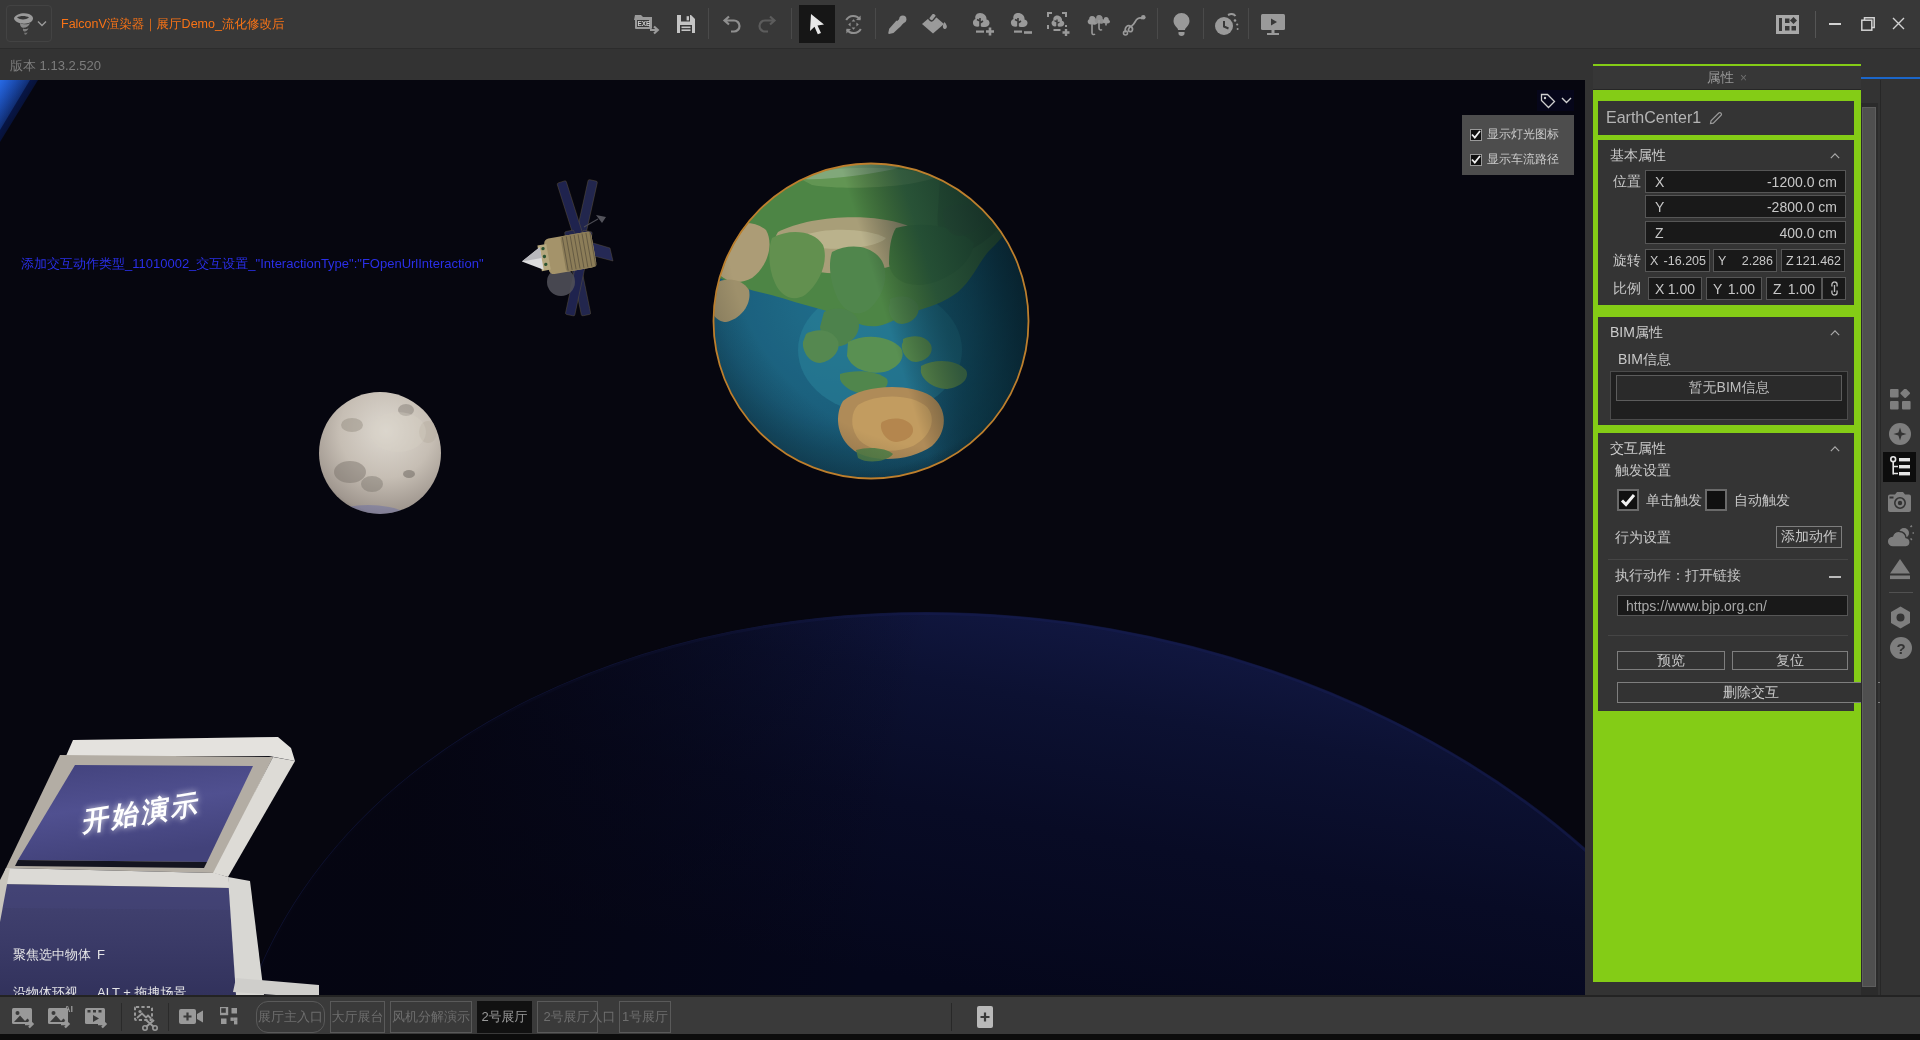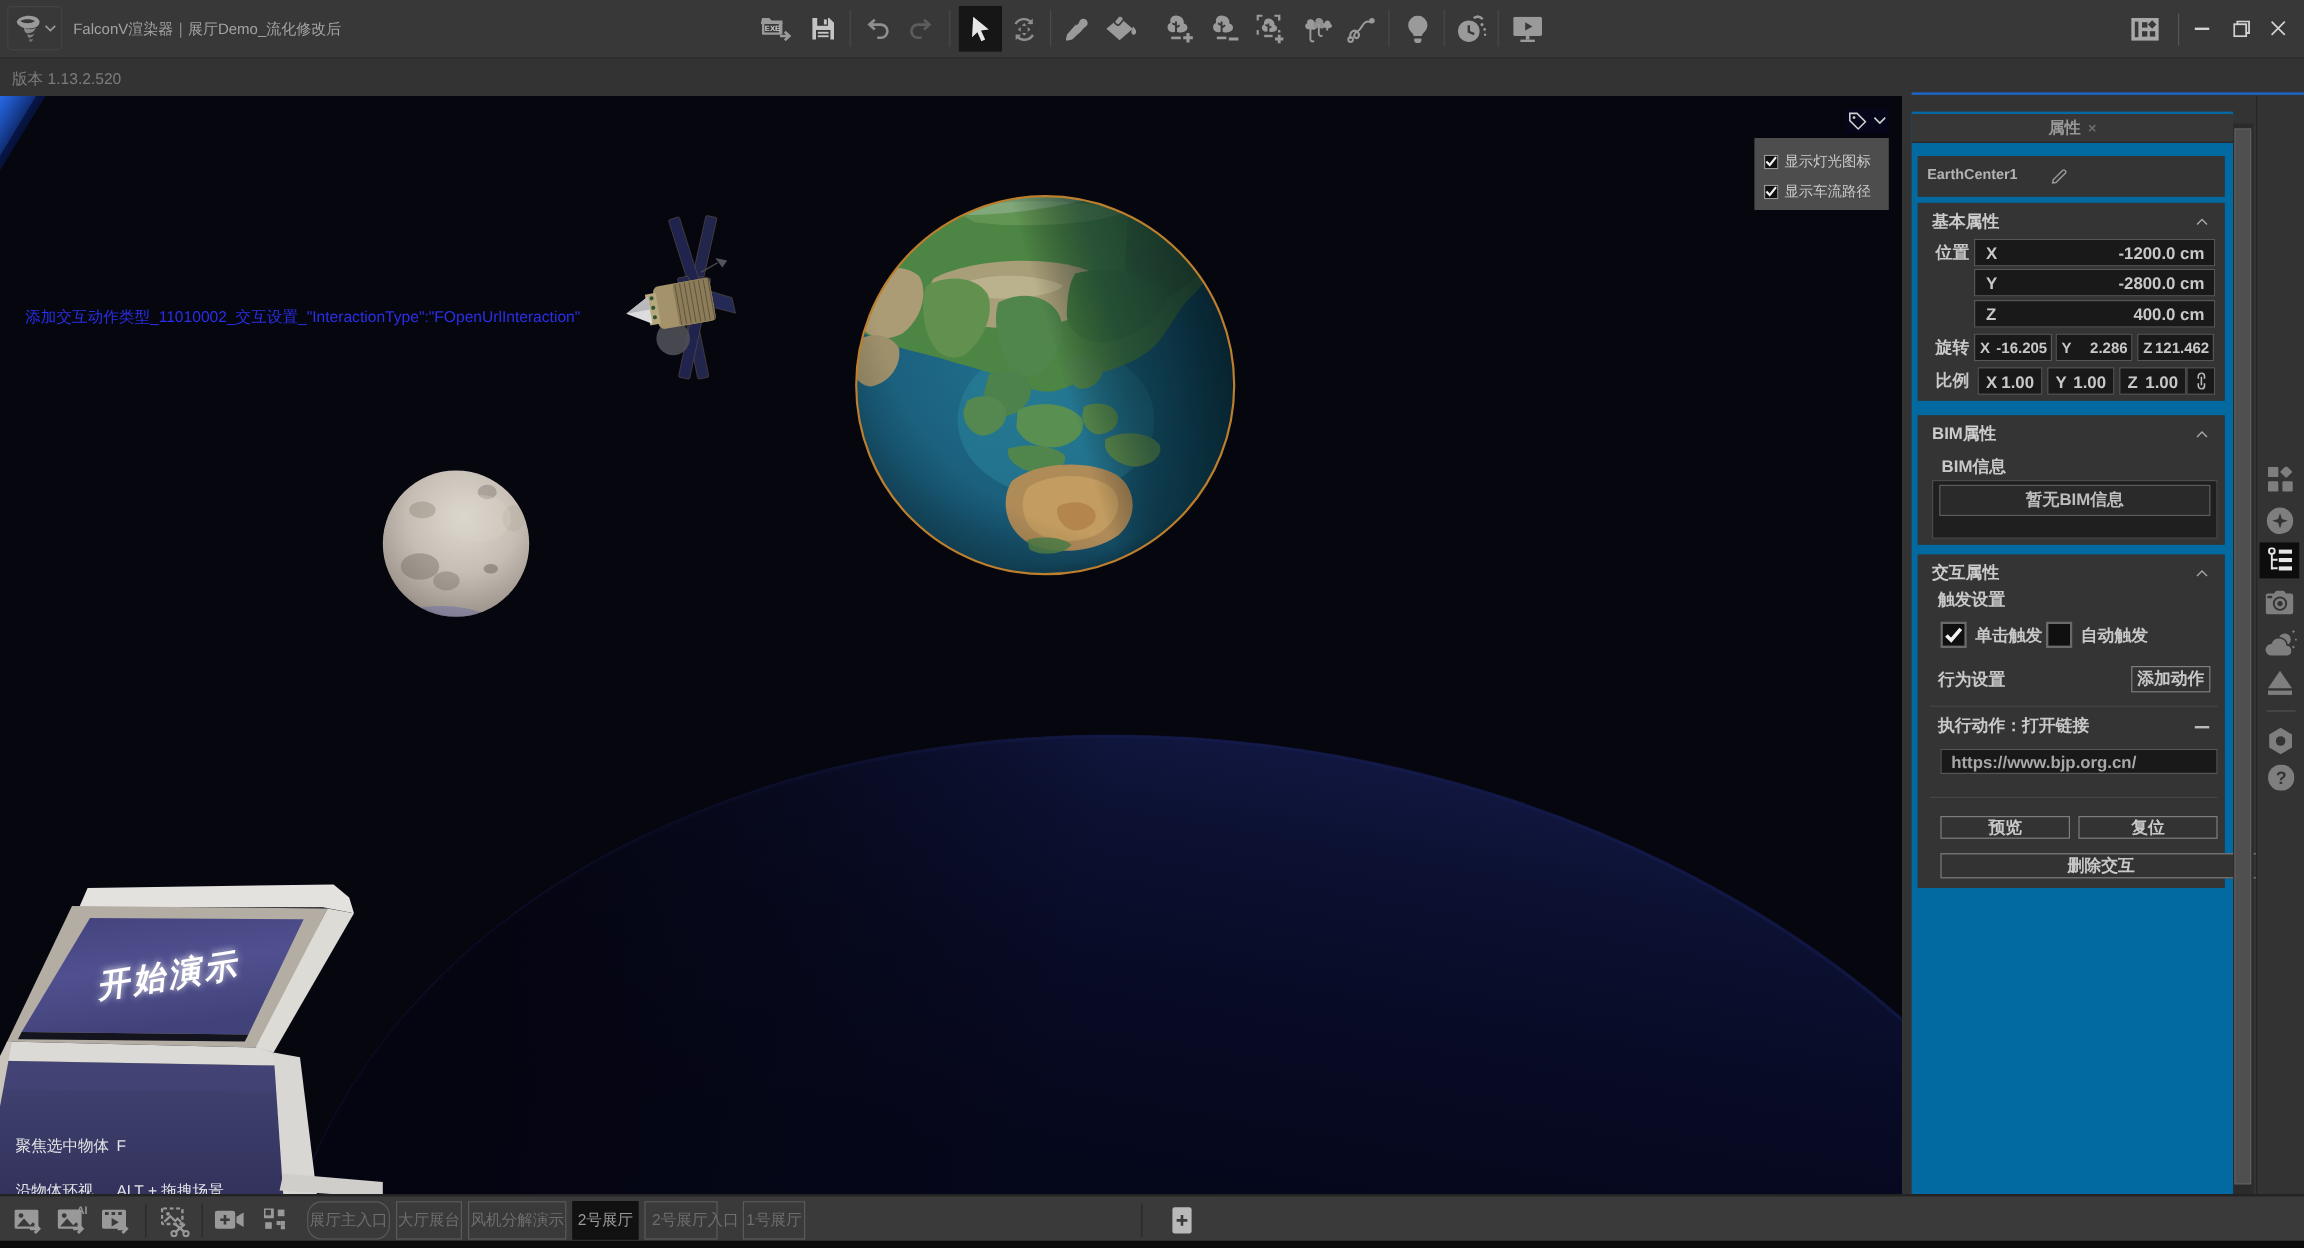--- a/index.html
+++ b/index.html
@@ -1,37 +1,37 @@
 <!DOCTYPE html>
 <html><head>
 <meta charset="utf-8">
 <style>
 * { margin:0; padding:0; box-sizing:border-box; }
 html,body { width:1920px; height:1040px; overflow:hidden; background:#333333; font-family:"Liberation Sans", sans-serif; }
 #app { position:relative; width:1920px; height:1040px; }
 
 #titlebar { position:absolute; left:0; top:0; width:1920px; height:48px; background:#383838; }
 #logo { position:absolute; left:6px; top:5px; width:46px; height:37px; border:1px solid #434343; border-radius:4px; }
-#title-text { position:absolute; left:61px; top:16px; font-size:12.5px; color:#a3a3a3; }
+#title-text { position:absolute; left:61px; top:16px; font-size:12.5px; color:#f97316; }
 .tdiv { position:absolute; top:8px; width:1px; height:31px; background:#4a4a4a; }
 #selbox { position:absolute; left:799px; top:5px; width:36px; height:38px; background:#161616; display:flex; align-items:center; justify-content:center; }
 
 #versionbar { position:absolute; left:0; top:48px; width:1920px; height:32px; background:#333333; border-top:1px solid #2c2c2c; }
 #versionbar span { position:absolute; left:10px; top:8px; font-size:13px; color:#7d7d7d; }
 
 #viewport { position:absolute; left:0; top:80px; width:1585px; height:915px; background:#06060f; overflow:hidden; }
 #bluetext { position:absolute; left:21px; top:175px; font-size:13px; color:#2a2fe8; white-space:nowrap; }
 #hints { position:absolute; left:13px; top:866px; color:#e4e4e6; font-size:13px; }
 #tagbtn { position:absolute; left:1537px; top:10px; width:37px; height:21px; background:#06061a; display:flex; align-items:center; }
 #chkpanel { position:absolute; left:1462px; top:35px; width:112px; height:60px; background:#4d4d4d; }
 .chkrow { position:absolute; left:8px; display:flex; align-items:center; }
 .chkbox { width:12px; height:12px; background:#101010; border:1px solid #9a9a9a; display:flex; align-items:center; justify-content:center; margin-right:5px; }
 .chkrow span { font-size:12px; color:#c9c9c9; }
 
-#rpanel { position:absolute; left:1593px; top:93px; width:268px; height:918px; background:#0369a1;font-weight:bold; }
+#rpanel { position:absolute; left:1593px; top:64px; width:268px; height:918px; background:#84cc16; }
 #rpanel-blue { position:absolute; left:1593px; top:77px; width:327px; height:2px; background:#1b66c9; }
 #rpanel-head { position:absolute; left:0; top:2px; width:268px; height:24px; background:#373737; border-bottom:1px solid #262626; text-align:center; }
 #rpanel-head span { font-size:13.5px; color:#979797; line-height:24px; }
 .card { position:absolute; left:5px; width:256px; background:#343434; }
 .sec-title { position:absolute; left:12px; font-size:14px; color:#cccccc; }
 .chev { position:absolute; right:14px; width:10px; height:10px; }
 .flabel { position:absolute; left:15px; font-size:14px; color:#c8c8c8; }
 .finput { position:absolute; background:#191919; border:1px solid #565656; color:#c8c8c8; font-size:14px; display:flex; align-items:center; }
 .btn { position:absolute; background:#333333; border:1px solid #7e7e7e; color:#c8c8c8; font-size:14px; display:flex; align-items:center; justify-content:center; }
 
@@ -428,21 +428,21 @@
       <div><span style="display:inline-block;width:84px;">聚焦选中物体</span>F</div>
       <div style="margin-top:20px;"><span style="display:inline-block;width:84px;">沿物体环视</span>ALT + 拖拽场景</div>
     </div>
   </div>
 
   <div id="rpanel-blue"></div>
   <div id="rpanel">
     <div id="rpanel-head"><span>属性</span><span style="color:#6e6e6e;font-size:12px;margin-left:6px;">×</span></div>
 
     <div class="card" style="top:37px; height:34px;">
-      <span style="position:absolute;left:8px;top:8px;font-size:12px;color:#b4b4b4;">EarthCenter1</span>
+      <span style="position:absolute;left:8px;top:8px;font-size:16px;color:#b4b4b4;">EarthCenter1</span>
       <svg style="position:absolute;left:110px;top:9px;" width="16" height="16" viewBox="0 0 16 16">
           <path d="M2.5 13.5 L3 10.8 L10.8 3 a1.4 1.4 0 0 1 2 0 l0.3 0.3 a1.4 1.4 0 0 1 0 2 L5.3 13.1 Z" fill="none" stroke="#9a9a9a" stroke-width="1.2"></path>
         </svg>
     </div>
 
     <div class="card" style="top:76px; height:165px;">
       <span class="sec-title" style="top:7px;">基本属性</span>
       <svg class="chev" style="top:11px;" width="12" height="8" viewBox="0 0 12 8">
           <path d="M1 6.5 L6 1.5 L11 6.5" fill="none" stroke="#aaaaaa" stroke-width="1.4"></path>
         </svg>

